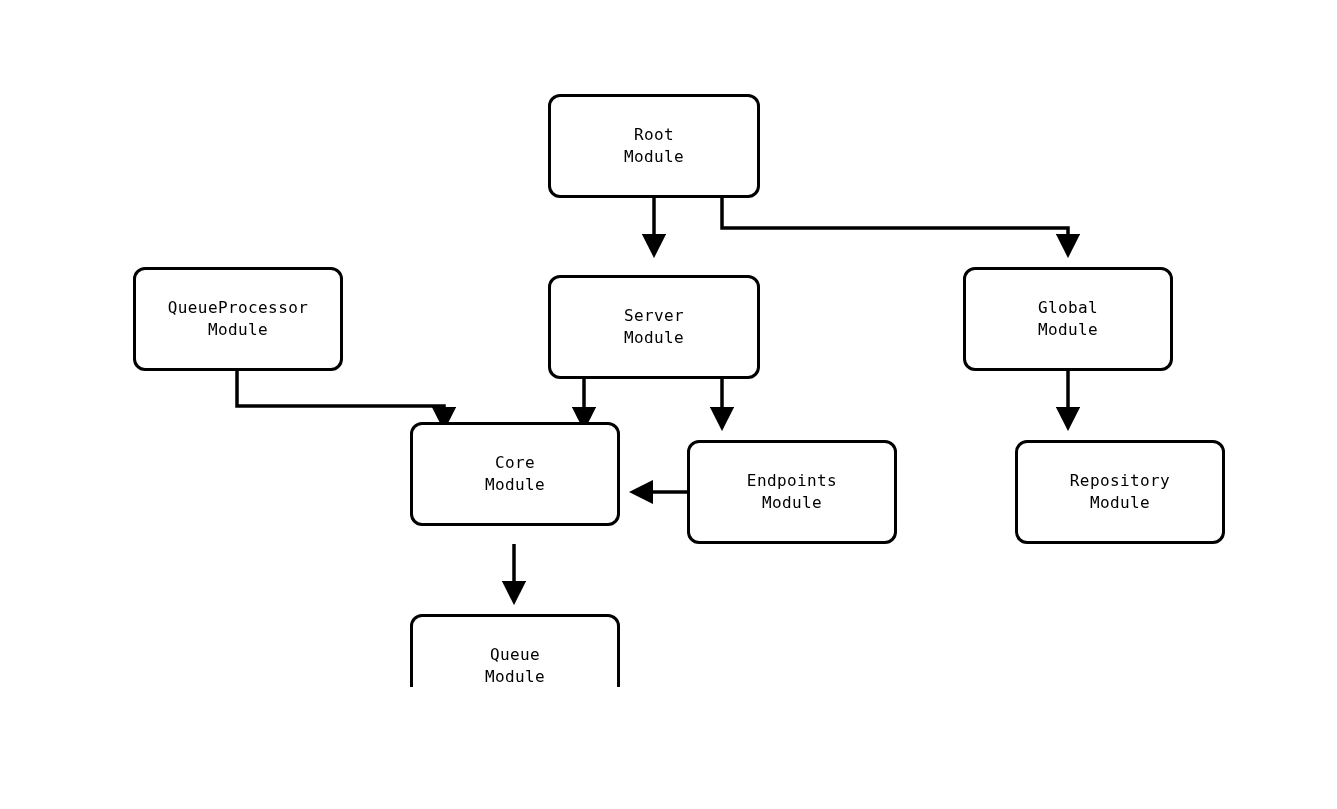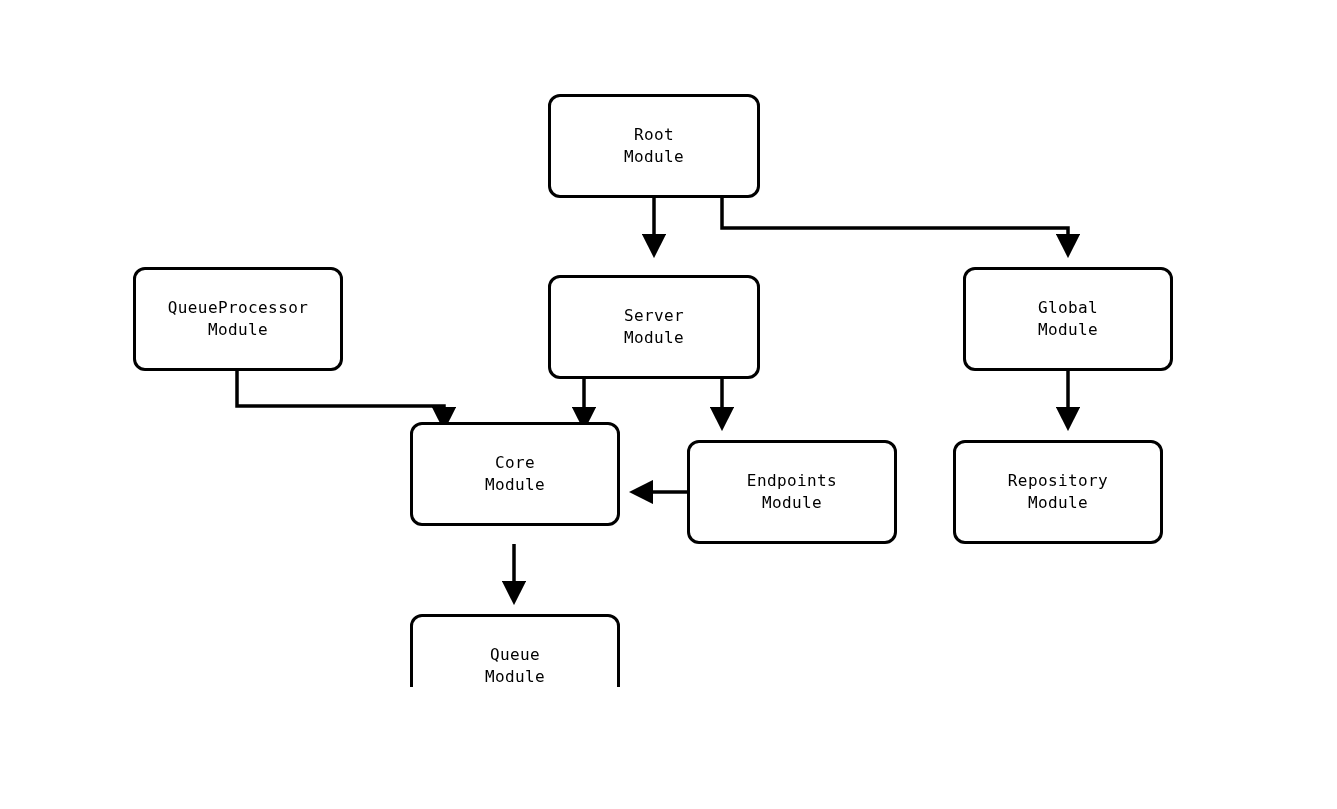--- a/index.html
+++ b/index.html
@@ -98,21 +98,21 @@
   <div class="node" style="left:410px; top:422px; width:210px; height:104px;">
     <span class="l1">Core</span>
     <span class="l2">Module</span>
   </div>
 
   <div class="node" style="left:687px; top:440px; width:210px; height:104px;">
     <span class="l1">Endpoints</span>
     <span class="l2">Module</span>
   </div>
 
-  <div class="node" style="left:953px; top:440px; width:210px; height:104px;text-align:center;">
+  <div class="node" style="left:1015px; top:440px; width:210px; height:104px;text-align:center;">
     <span class="l1">Repository</span>
     <span class="l2">Module</span>
   </div>
 
   <div class="node" style="left:410px; top:614px; width:210px; height:104px;text-align:center;">
     <span class="l1">Queue</span>
     <span class="l2">Module</span>
   </div>
 
 </div>

